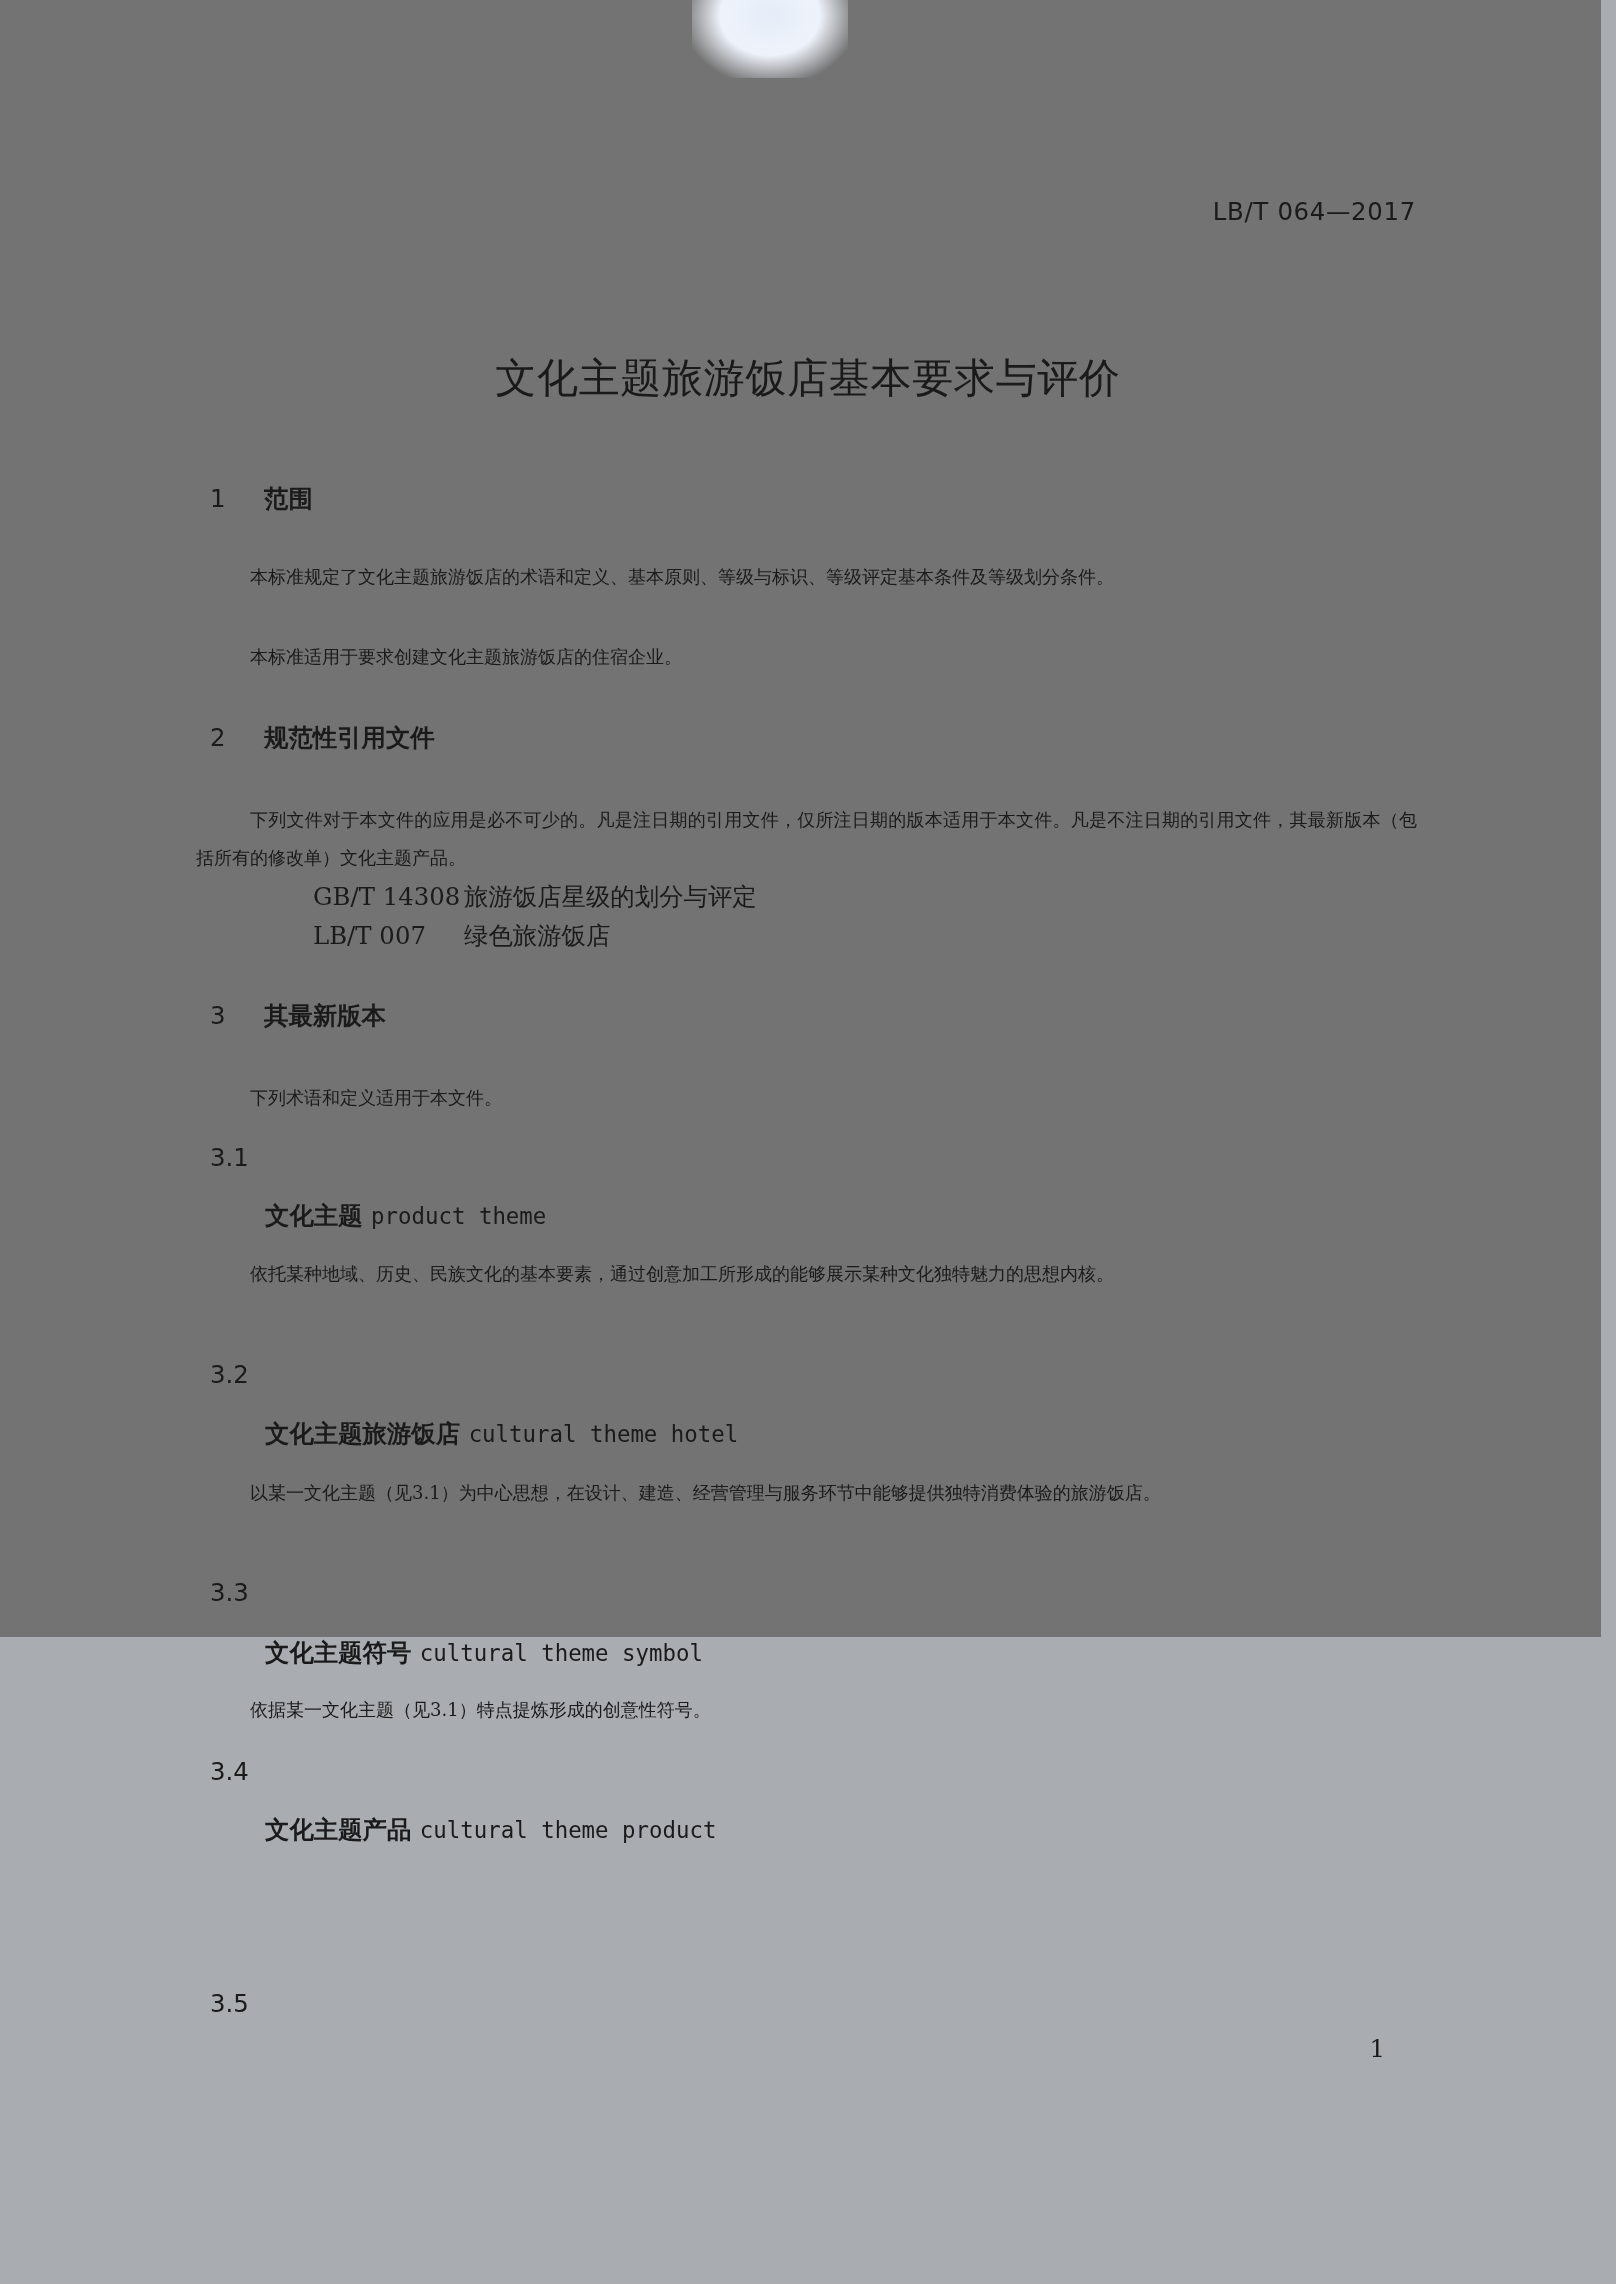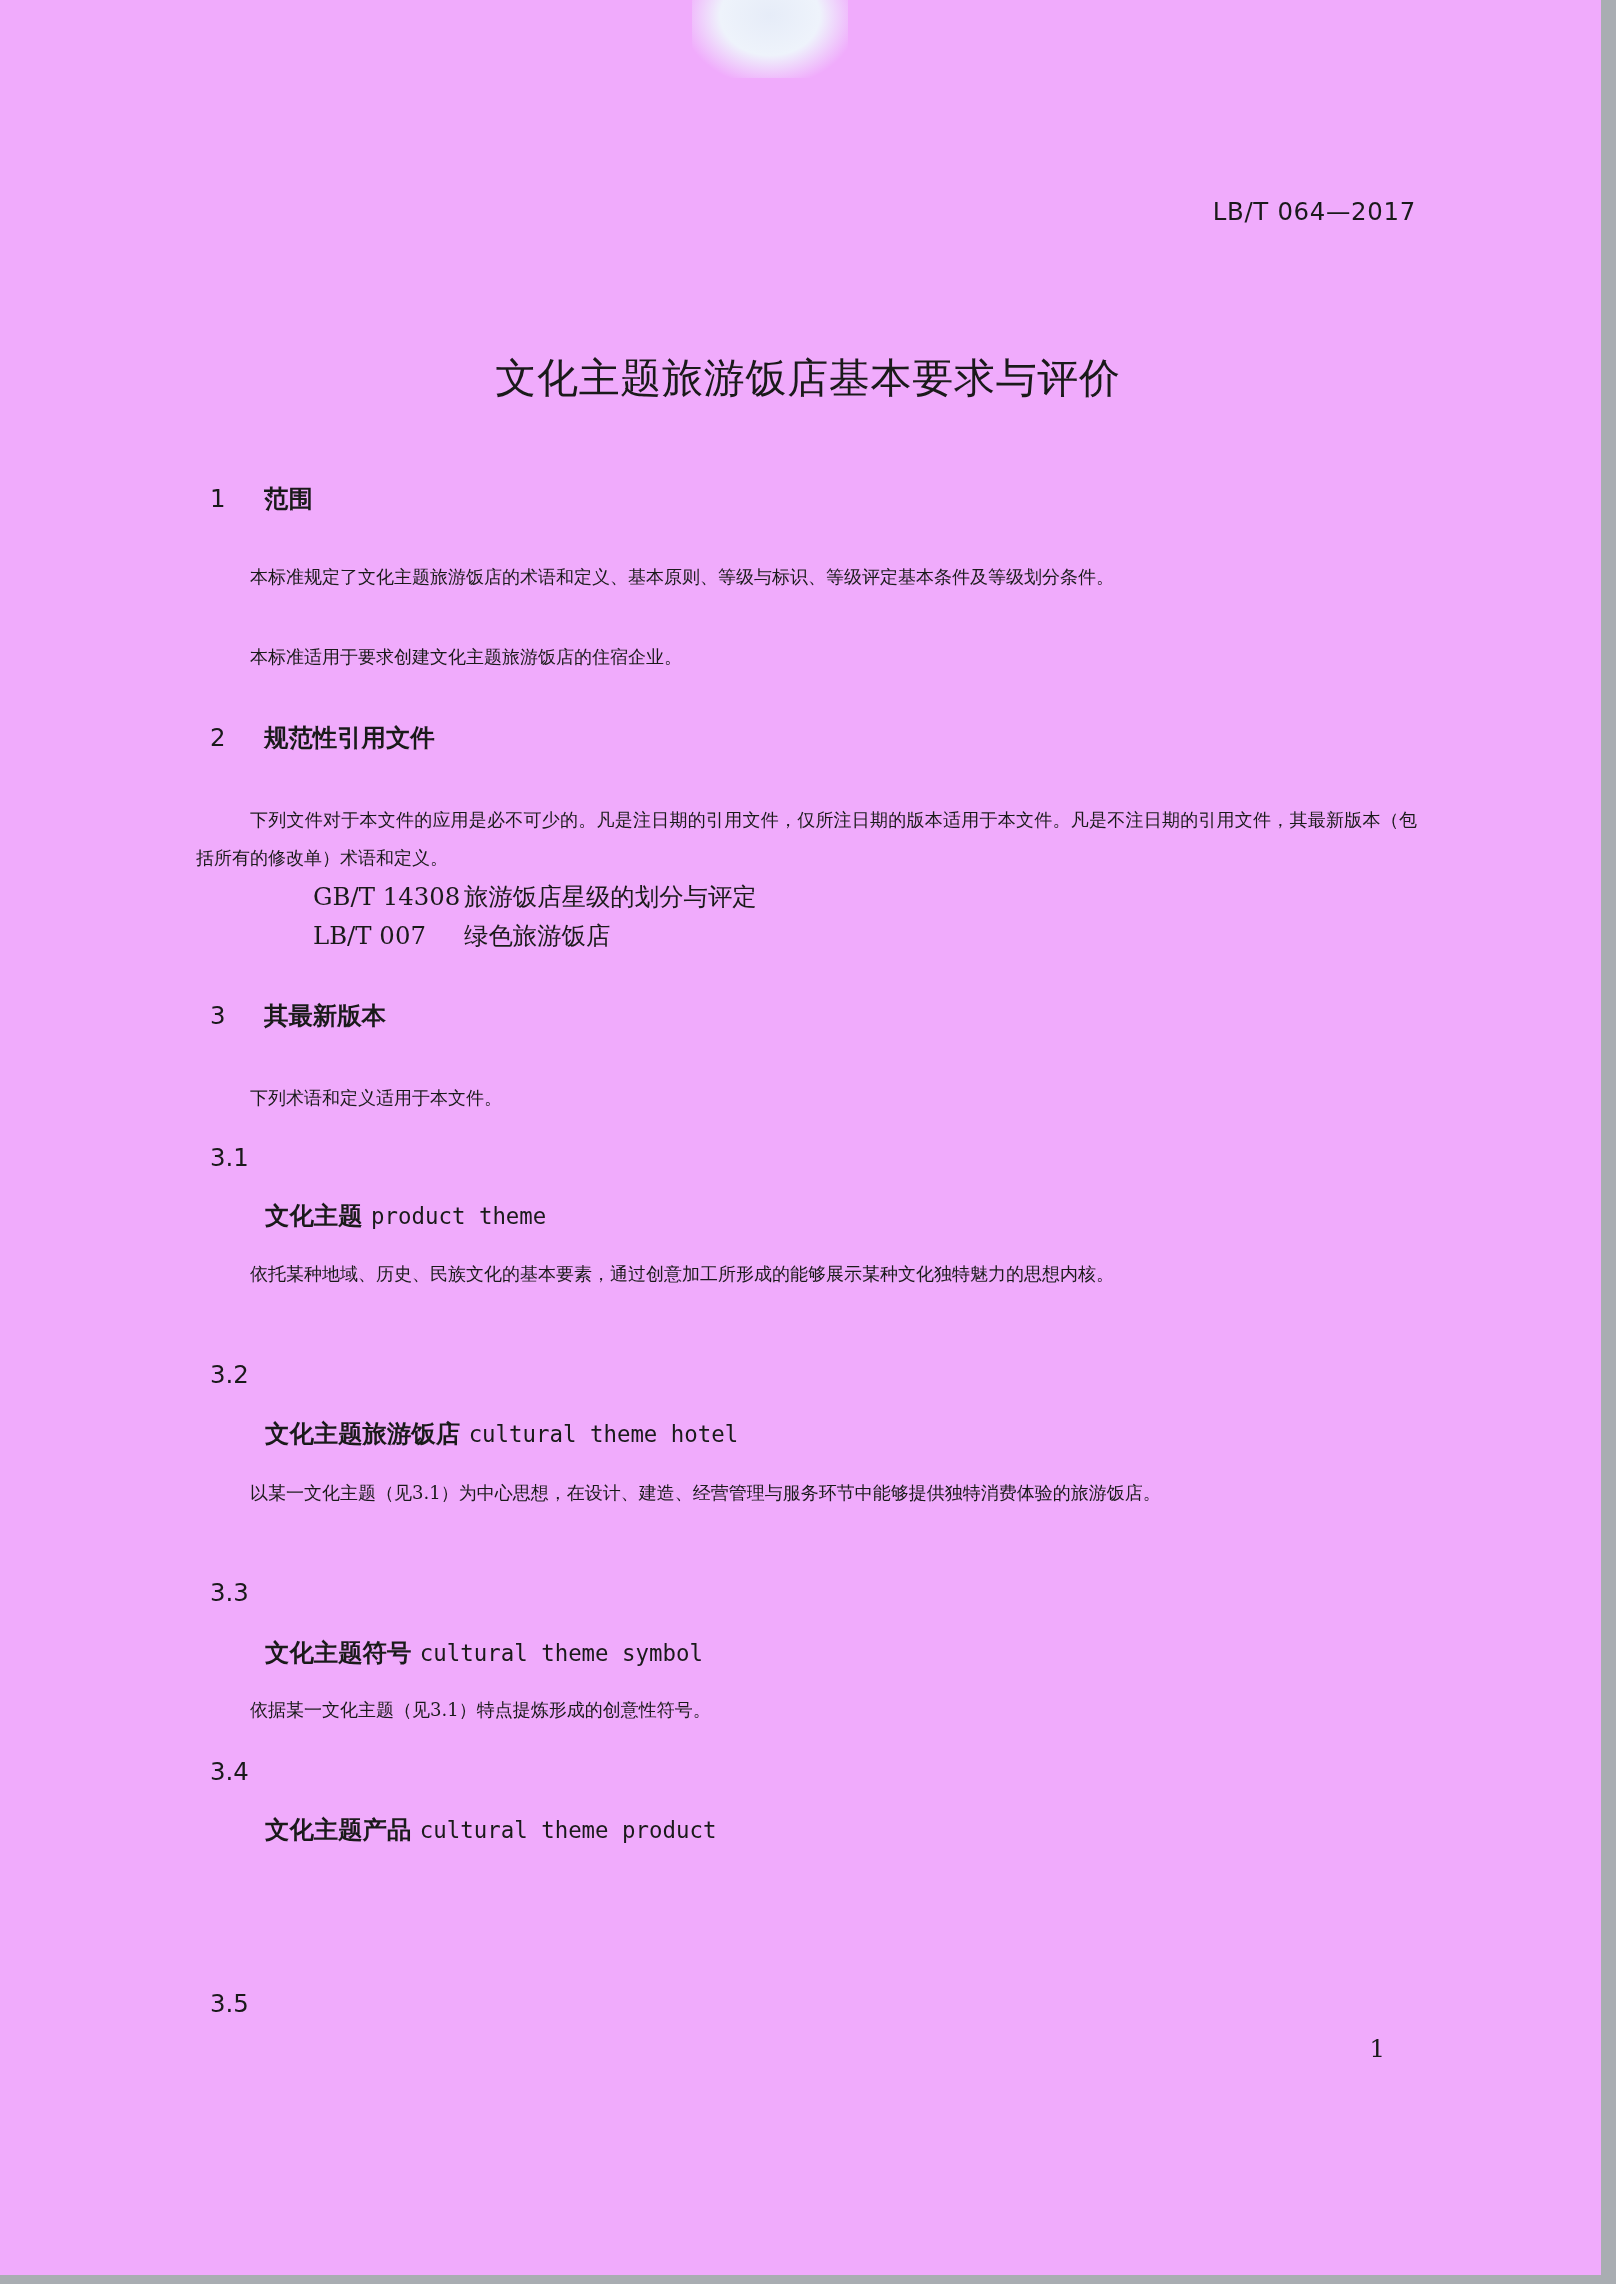--- a/index.html
+++ b/index.html
@@ -5,22 +5,22 @@
     html, body { margin: 0; padding: 0; }
     body {
       width: 1616px; height: 2284px;
       background: #a9adb2;
       position: relative; overflow: hidden;
       color: #1a1a1a;
       font-family: "DejaVu Serif", "Liberation Serif", serif;
     }
     .page {
       position: absolute; left: 0; top: 0;
-      width: 1601px; height: 2275px;
-      background: #f0abfc;
+      width: 1601px; height: 1637px;
+      background: #737373;
     }
     .smudge {
       position: absolute; left: 692px; top: 0;
       width: 156px; height: 78px;
       background: radial-gradient(ellipse at 50% 20%, #e6ecf8 0%, #eef3fb 45%, rgba(255,255,255,0) 80%);
     }
     .abs { position: absolute; white-space: nowrap; }
     .std-no {
       font-family: "DejaVu Sans", "Liberation Sans", sans-serif;
       font-size: 24.4px; right: 185px; top: 197px; letter-spacing: 0.7px;
@@ -68,21 +68,21 @@
 
   <div class="abs h1" style="top:483px;">
     <span class="num">1</span><span>范围</span>
   </div>
   <div class="abs p" style="top:558px;">本标准规定了文化主题旅游饭店的术语和定义、基本原则、等级与标识、等级评定基本条件及等级划分条件。</div>
   <div class="abs p" style="top:638px;">本标准适用于要求创建文化主题旅游饭店的住宿企业。</div>
 
   <div class="abs h1" style="top:722px;">
     <span class="num">2</span><span>规范性引用文件</span>
   </div>
-  <div class="abs p" style="top:801px;">下列文件对于本文件的应用是必不可少的。凡是注日期的引用文件，仅所注日期的版本适用于本文件。凡是不注日期的引用文件，其最新版本（包括所有的修改单）术语和定义。</div>
+  <div class="abs p" style="top:801px;">下列文件对于本文件的应用是必不可少的。凡是注日期的引用文件，仅所注日期的版本适用于本文件。凡是不注日期的引用文件，其最新版本（包括所有的修改单）文化主题产品。</div>
   <div class="abs ref" style="top:881px;">
     <span class="code">GB/T 14308</span><span>旅游饭店星级的划分与评定</span>
   </div>
   <div class="abs ref" style="top:920px;">
     <span class="code">LB/T 007</span><span>绿色旅游饭店</span>
   </div>
 
   <div class="abs h1" style="top:1000px;">
     <span class="num">3</span><span>其最新版本</span>
   </div>

